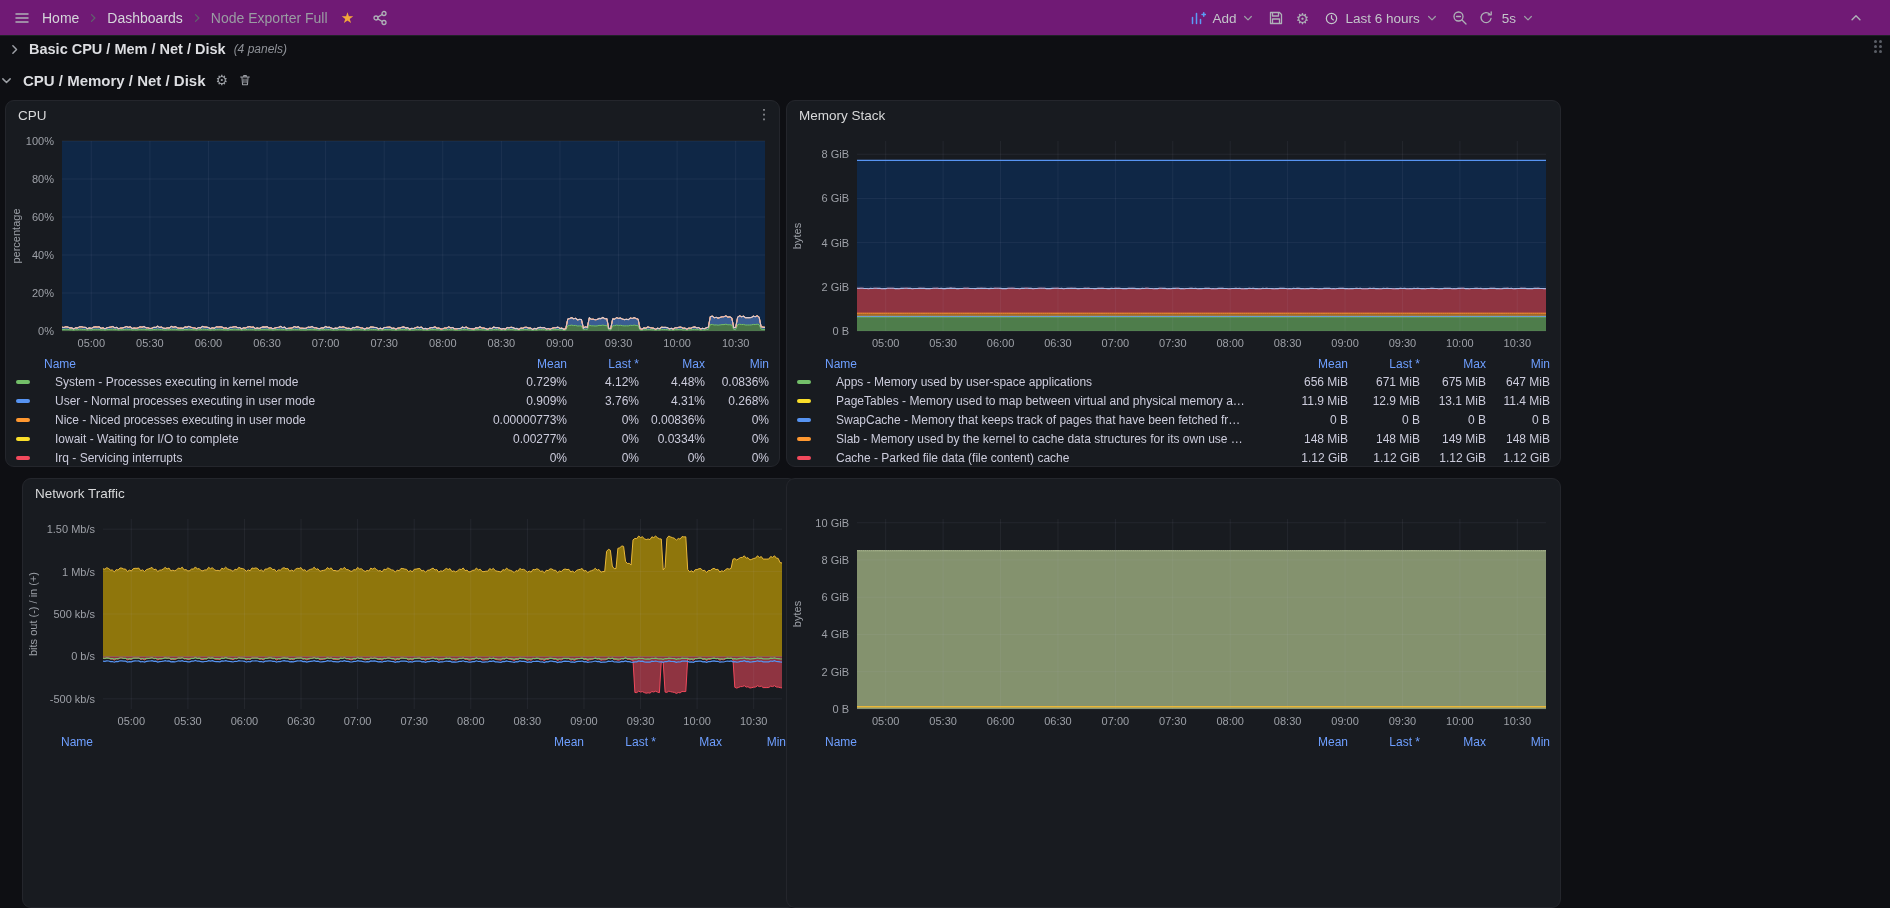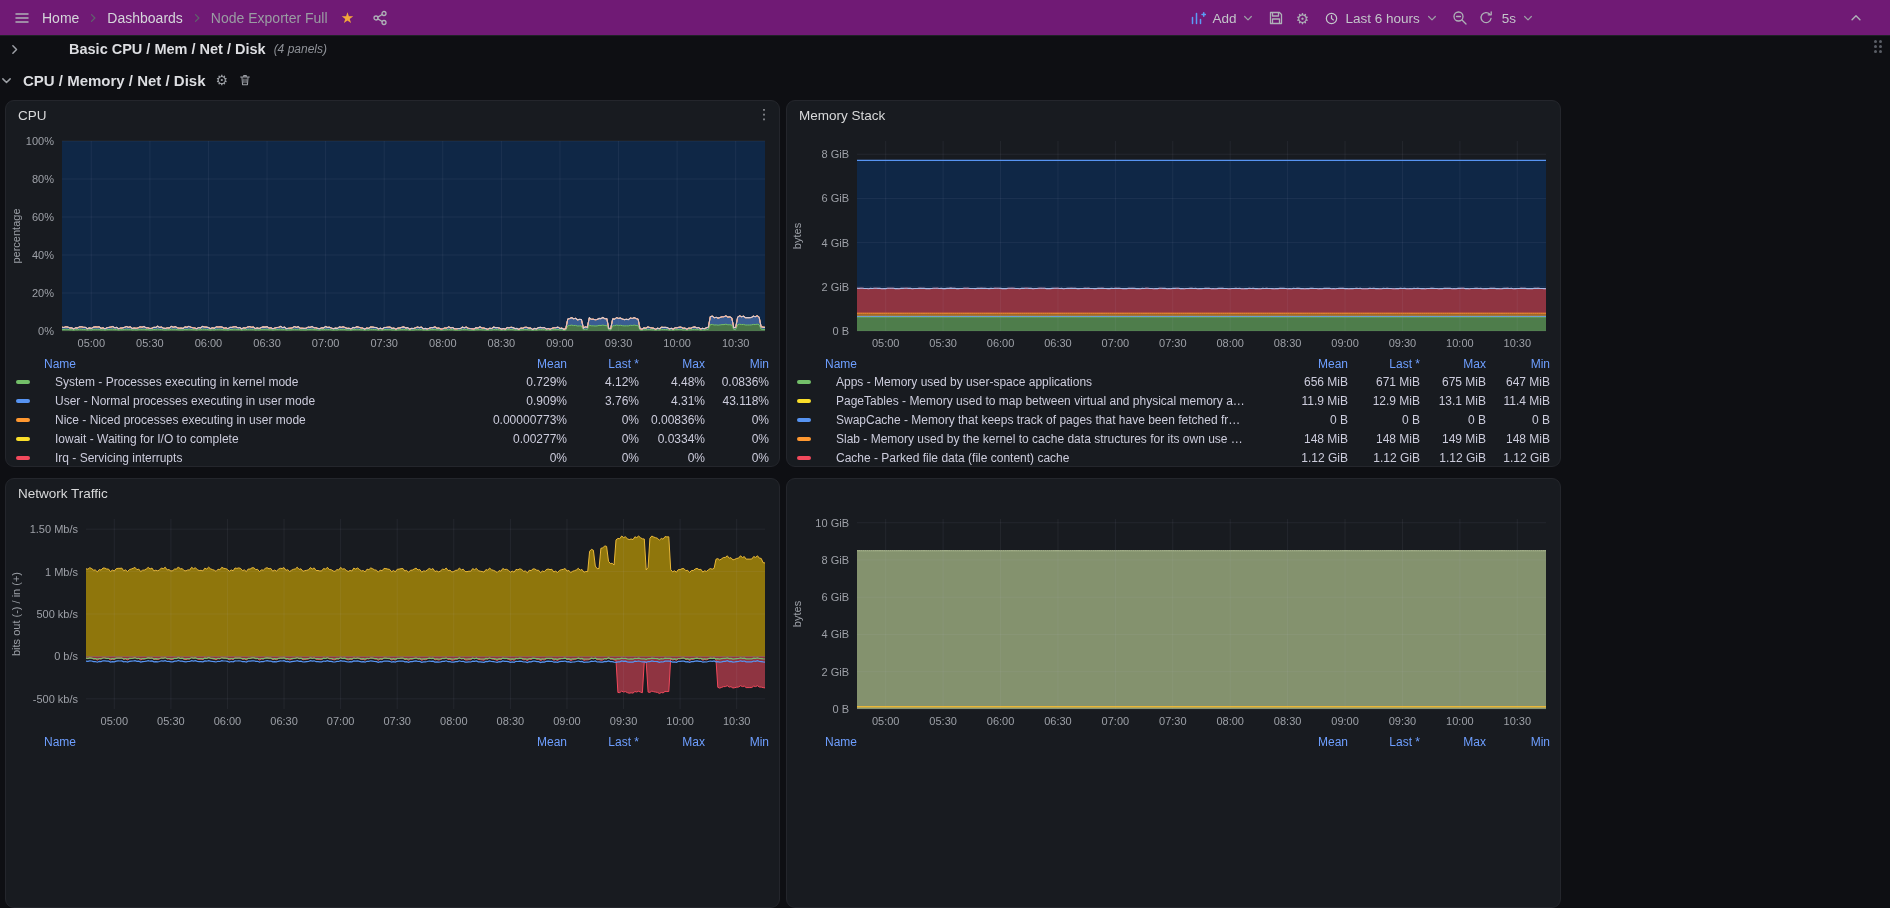--- a/index.html
+++ b/index.html
@@ -34,38 +34,38 @@
   .nav-right { position:absolute; right:348px; top:0; height:36px; display:flex; align-items:center; gap:2px; }
   .nav-group { display:flex; align-items:center; gap:6px; padding:0 8px; height:26px; color:#C3C5CA; font-size:13.5px; cursor:pointer; }
   .nav-group svg { display:block; }
   .nav-up { position:absolute; right:22px; top:0; height:36px; display:flex; align-items:center; }
 
   
   .row-bar {
     position:absolute; top:36px; left:0; height:26px;
     display:flex; align-items:center; gap:8px; padding-left:8px; cursor:pointer;
   }
-  .row-title { font-size:14.5px; font-weight:700; color:#DCDDE1;margin-left:40px; }
+  .row-title { font-size:14.5px; font-weight:700; color:#DCDDE1; }
   .row-count { font-size:12px; font-style:italic; color:#8E9197; }
   .section-bar {
     position:absolute; top:62px; left:0; height:36px;
     display:flex; align-items:center; gap:10px; padding-left:0;
   }
   .section-title { font-size:15px; font-weight:700; color:#DCDDE1; cursor:pointer; }
   .chev { color:#9DA0A6; display:flex; align-items:center; }
   .mini-btn { background:none; border:none; color:#9DA0A6; cursor:pointer; display:flex; align-items:center; }
 
   
   .panel {
     position:absolute; background:#181B20; border:1px solid #24262C; border-radius:9px;
     overflow:hidden;
   }
   .p0 { left:5px;   top:100px; width:775px; height:367px; }
   .p1 { left:786px; top:100px; width:775px; height:367px; }
-  .p2 { left:5px;   top:478px; width:775px; height:430px; }
+  .p2 { left:22px;   top:478px; width:775px; height:430px; }
   .p3 { left:786px; top:478px; width:775px; height:430px; }
 
   .panel-header { height:28px; display:flex; align-items:center; padding-left:12px; }
   .panel-title { font-size:13.5px; font-weight:500; color:#D8D9DA; cursor:pointer; }
   .kebab { position:absolute; right:8px; top:6px; color:#9DA0A6; background:none; border:none; cursor:pointer; }
 
   .chart-wrap { position:absolute; left:8px; top:28px; width:759px; height:222px; cursor:crosshair; }
   .chart-svg { font-family:"Liberation Sans", sans-serif; }
   .y-unit {
     position:absolute; left:10px; top:135px;
@@ -317,21 +317,21 @@
             <div class="num">0.0836%</div>
           </div>
           <div class="lg-row">
             <div class="lg-name">
               <span class="swatch" style="background: rgb(87, 148, 242);"></span>
               <span class="lg-text">User - Normal processes executing in user mode</span>
             </div>
             <div class="num">0.909%</div>
             <div class="num">3.76%</div>
             <div class="num">4.31%</div>
-            <div class="num">43.118%</div>
+            <div class="num">0.268%</div>
           </div>
           <div class="lg-row">
             <div class="lg-name">
               <span class="swatch" style="background: rgb(255, 152, 48);"></span>
               <span class="lg-text">Nice - Niced processes executing in user mode</span>
             </div>
             <div class="num">0.00000773%</div>
             <div class="num">0%</div>
             <div class="num">0.00836%</div>
             <div class="num">0%</div>

